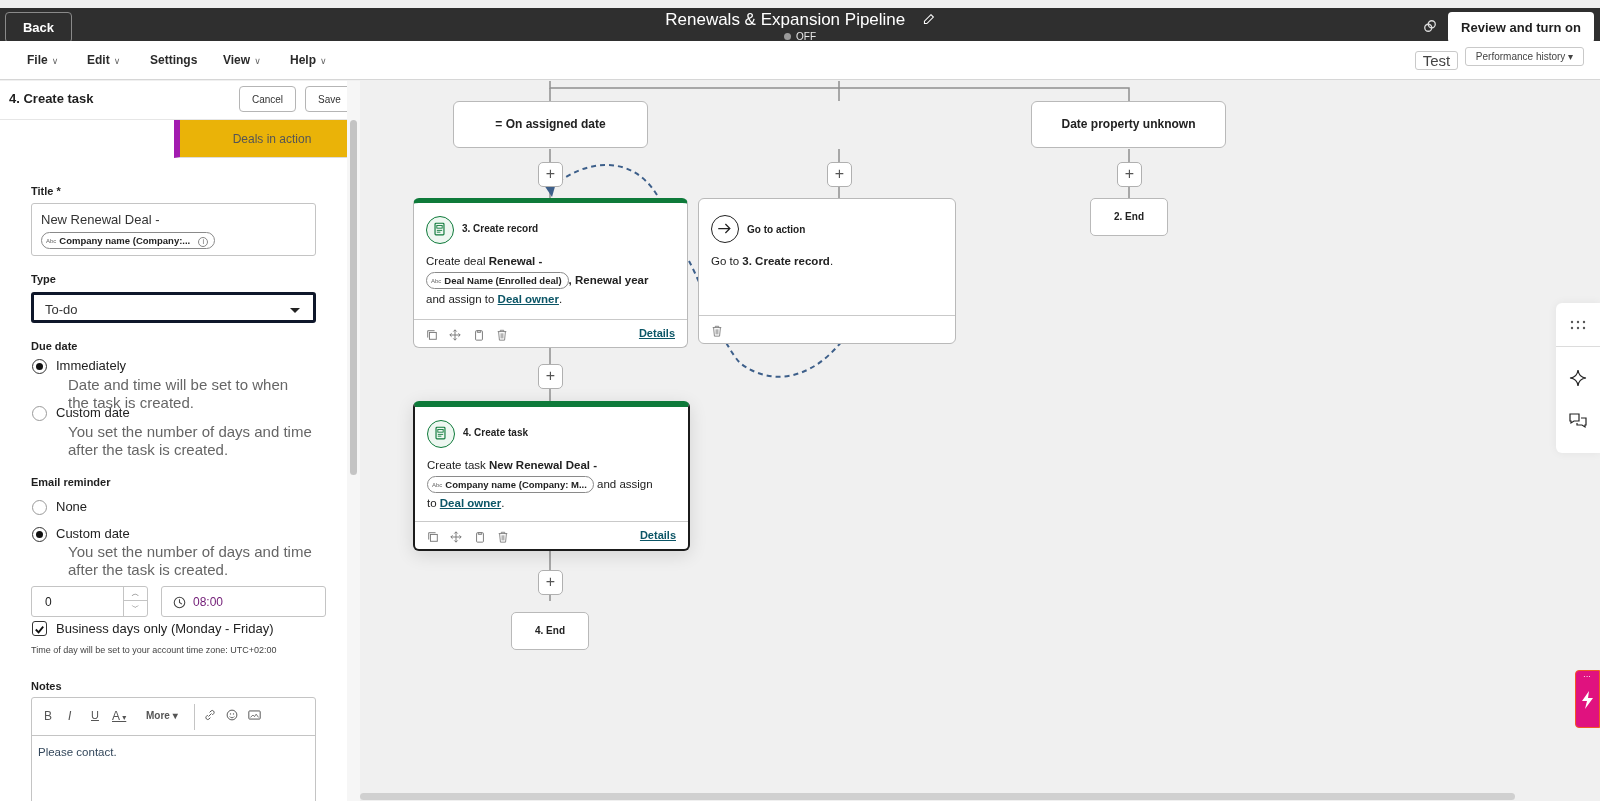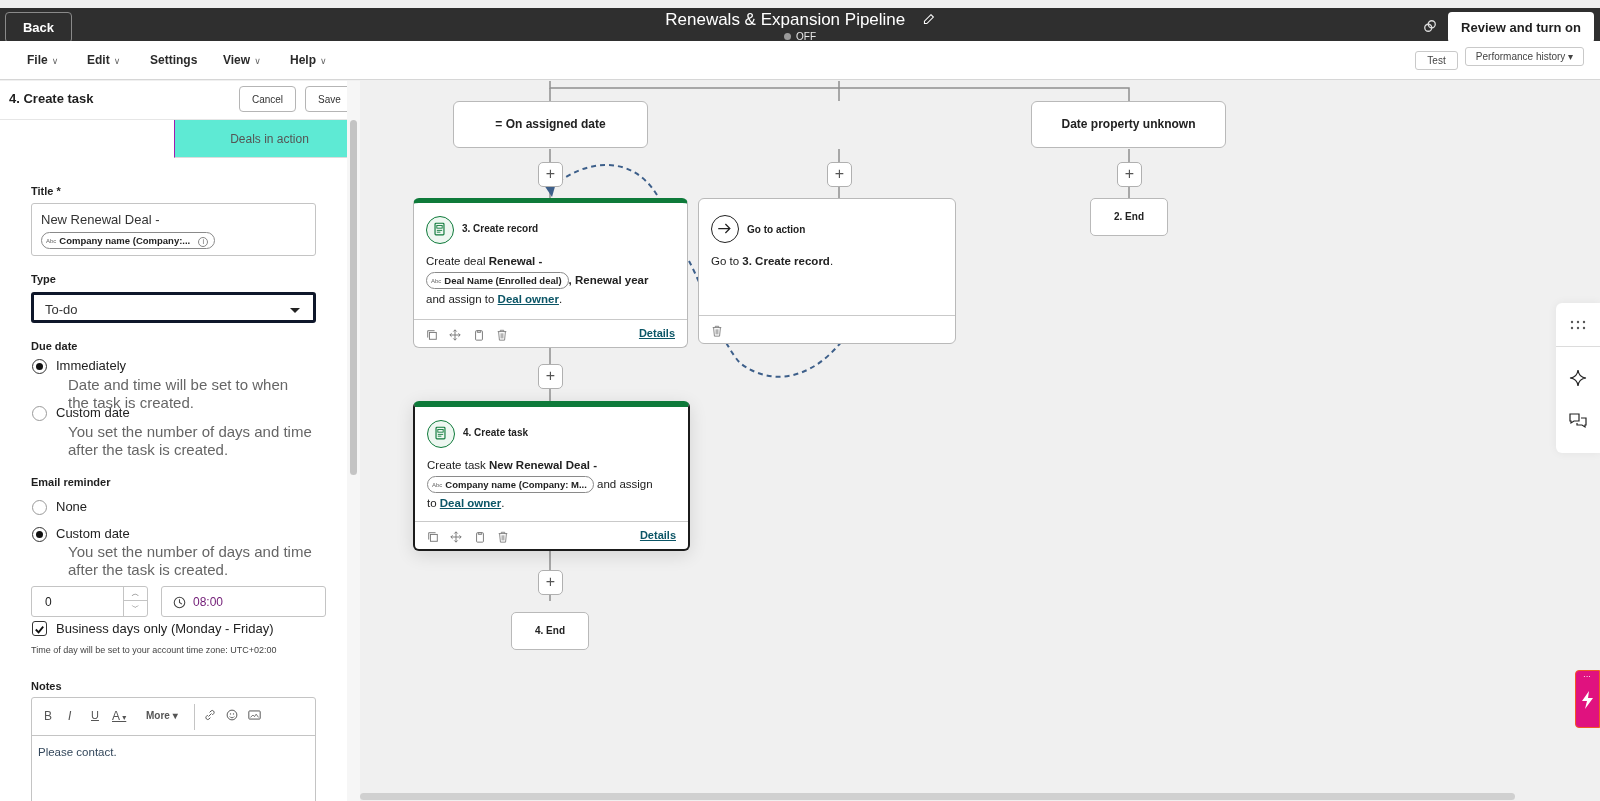--- a/index.html
+++ b/index.html
@@ -14,33 +14,33 @@
   .edit-pencil { display: inline-block; margin-left: 12px; vertical-align: middle; }
   .status-line { font-size: 10px; margin-top: 1px; color: #e8e8e8; }
   .status-dot { display: inline-block; width: 7px; height: 7px; border-radius: 50%; background: #9a9a9a; margin-right: 5px; vertical-align: 0; }
   .link-icon { position: absolute; left: 1423px; top: 11px; }
   .review-btn { position: absolute; left: 1448px; top: 4px; width: 146px; height: 31px; background: #fff; border: none; border-radius: 4px; font-weight: bold; font-size: 13px; color: #1f1f1f; font-family: "Liberation Sans", sans-serif; }
 
   
   .menubar { position: absolute; left: 0; top: 41px; width: 1600px; height: 39px; background: #fff; border-bottom: 1px solid #d6d6d6; }
   .menu-item { position: absolute; top: 12px; font-size: 12px; font-weight: bold; color: #2a2a2a; }
   .menu-item .chev { font-weight: normal; font-size: 9px; color: #666; margin-left: 4px; }
-  .test-btn { position: absolute; left: 1415px; top: 10px; width: 43px; height: 19px; border: 1px solid #c9c9c9; border-radius: 3px; font-size: 10px; color: #444; background: #fff; font-family: "Liberation Sans", sans-serif; }
+  .test-btn { position: absolute; left: 1415px; top: 10px; width: 43px; height: 19px; border: 1px solid #c9c9c9; border-radius: 3px; font-size: 15px; color: #444; background: #fff; font-family: "Liberation Sans", sans-serif; }
   .perf-btn { position: absolute; left: 1465px; top: 6px; width: 119px; height: 19px; border: 1px solid #c9c9c9; border-radius: 3px; font-size: 10px; color: #444; background: #fff; font-family: "Liberation Sans", sans-serif; }
 
   
   .panel { position: absolute; left: 0; top: 81px; width: 350px; height: 720px; background: #fff; overflow: hidden; border-right: 1px solid #e2e2e2; }
   .panel-header { height: 39px; border-bottom: 1px solid #e6e6e6; position: relative; }
   .panel-title { position: absolute; left: 9px; top: 10px; font-size: 13px; font-weight: bold; }
   .cancel-btn { position: absolute; left: 239px; top: 5px; width: 57px; height: 26px; border: 1px solid #b5b5b5; border-radius: 4px; background: #fff; font-size: 10px; color: #333; font-family: "Liberation Sans", sans-serif; }
   .save-btn { position: absolute; left: 305px; top: 5px; width: 49px; height: 26px; border: 1px solid #b5b5b5; border-radius: 4px; background: #fff; font-size: 10px; color: #333; font-family: "Liberation Sans", sans-serif; }
   .tabs { position: absolute; top: 39px; left: 0; width: 349px; height: 38px; }
   .tab { position: absolute; top: 0; height: 38px; text-align: center; line-height: 38px; font-size: 12px; }
   .tab.active { left: 0; width: 174px; background: #fff; color: #1f1f1f; }
-  .tab.inactive { left: 174px; width: 190px; background: #5eead4; color: #555; border-left: 1px solid #a21caf; border-bottom: 1px solid #dcdcdc; }
+  .tab.inactive { left: 174px; width: 190px; background: #eab308; color: #555; border-left: 6px solid #a21caf; border-bottom: 1px solid #dcdcdc; }
   .scrollbar-v { position: absolute; left: 350px; top: 120px; width: 7px; height: 355px; background: #c4c4c4; border-radius: 4px; }
   .scroll-track { position: absolute; left: 347px; top: 81px; width: 13px; height: 720px; background: #f6f6f6; }
 
   .field-label { position: absolute; left: 31px; font-size: 11px; font-weight: bold; color: #1f1f1f; }
   .title-input { position: absolute; left: 31px; top: 203px; width: 285px; height: 53px; border: 1px solid #c4c4c4; border-radius: 3px; background: #fff; }
   .title-text { position: absolute; left: 9px; top: 8px; font-size: 13px; color: #333; }
   .token { position: absolute; border: 1px solid #8a8a8a; border-radius: 10px; height: 17px; background: #fff; font-size: 9.5px; font-weight: bold; color: #222; white-space: nowrap; line-height: 15px; padding: 0 6px 0 4px; }
   .token .abc { font-size: 6px; font-weight: normal; color: #666; margin-right: 3px; vertical-align: 1px; }
   .token .info { display: inline-block; width: 10px; height: 10px; border: 1px solid #888; border-radius: 50%; font-size: 7px; line-height: 8px; text-align: center; font-weight: normal; color: #666; margin-left: 8px; vertical-align: 0; }
 

